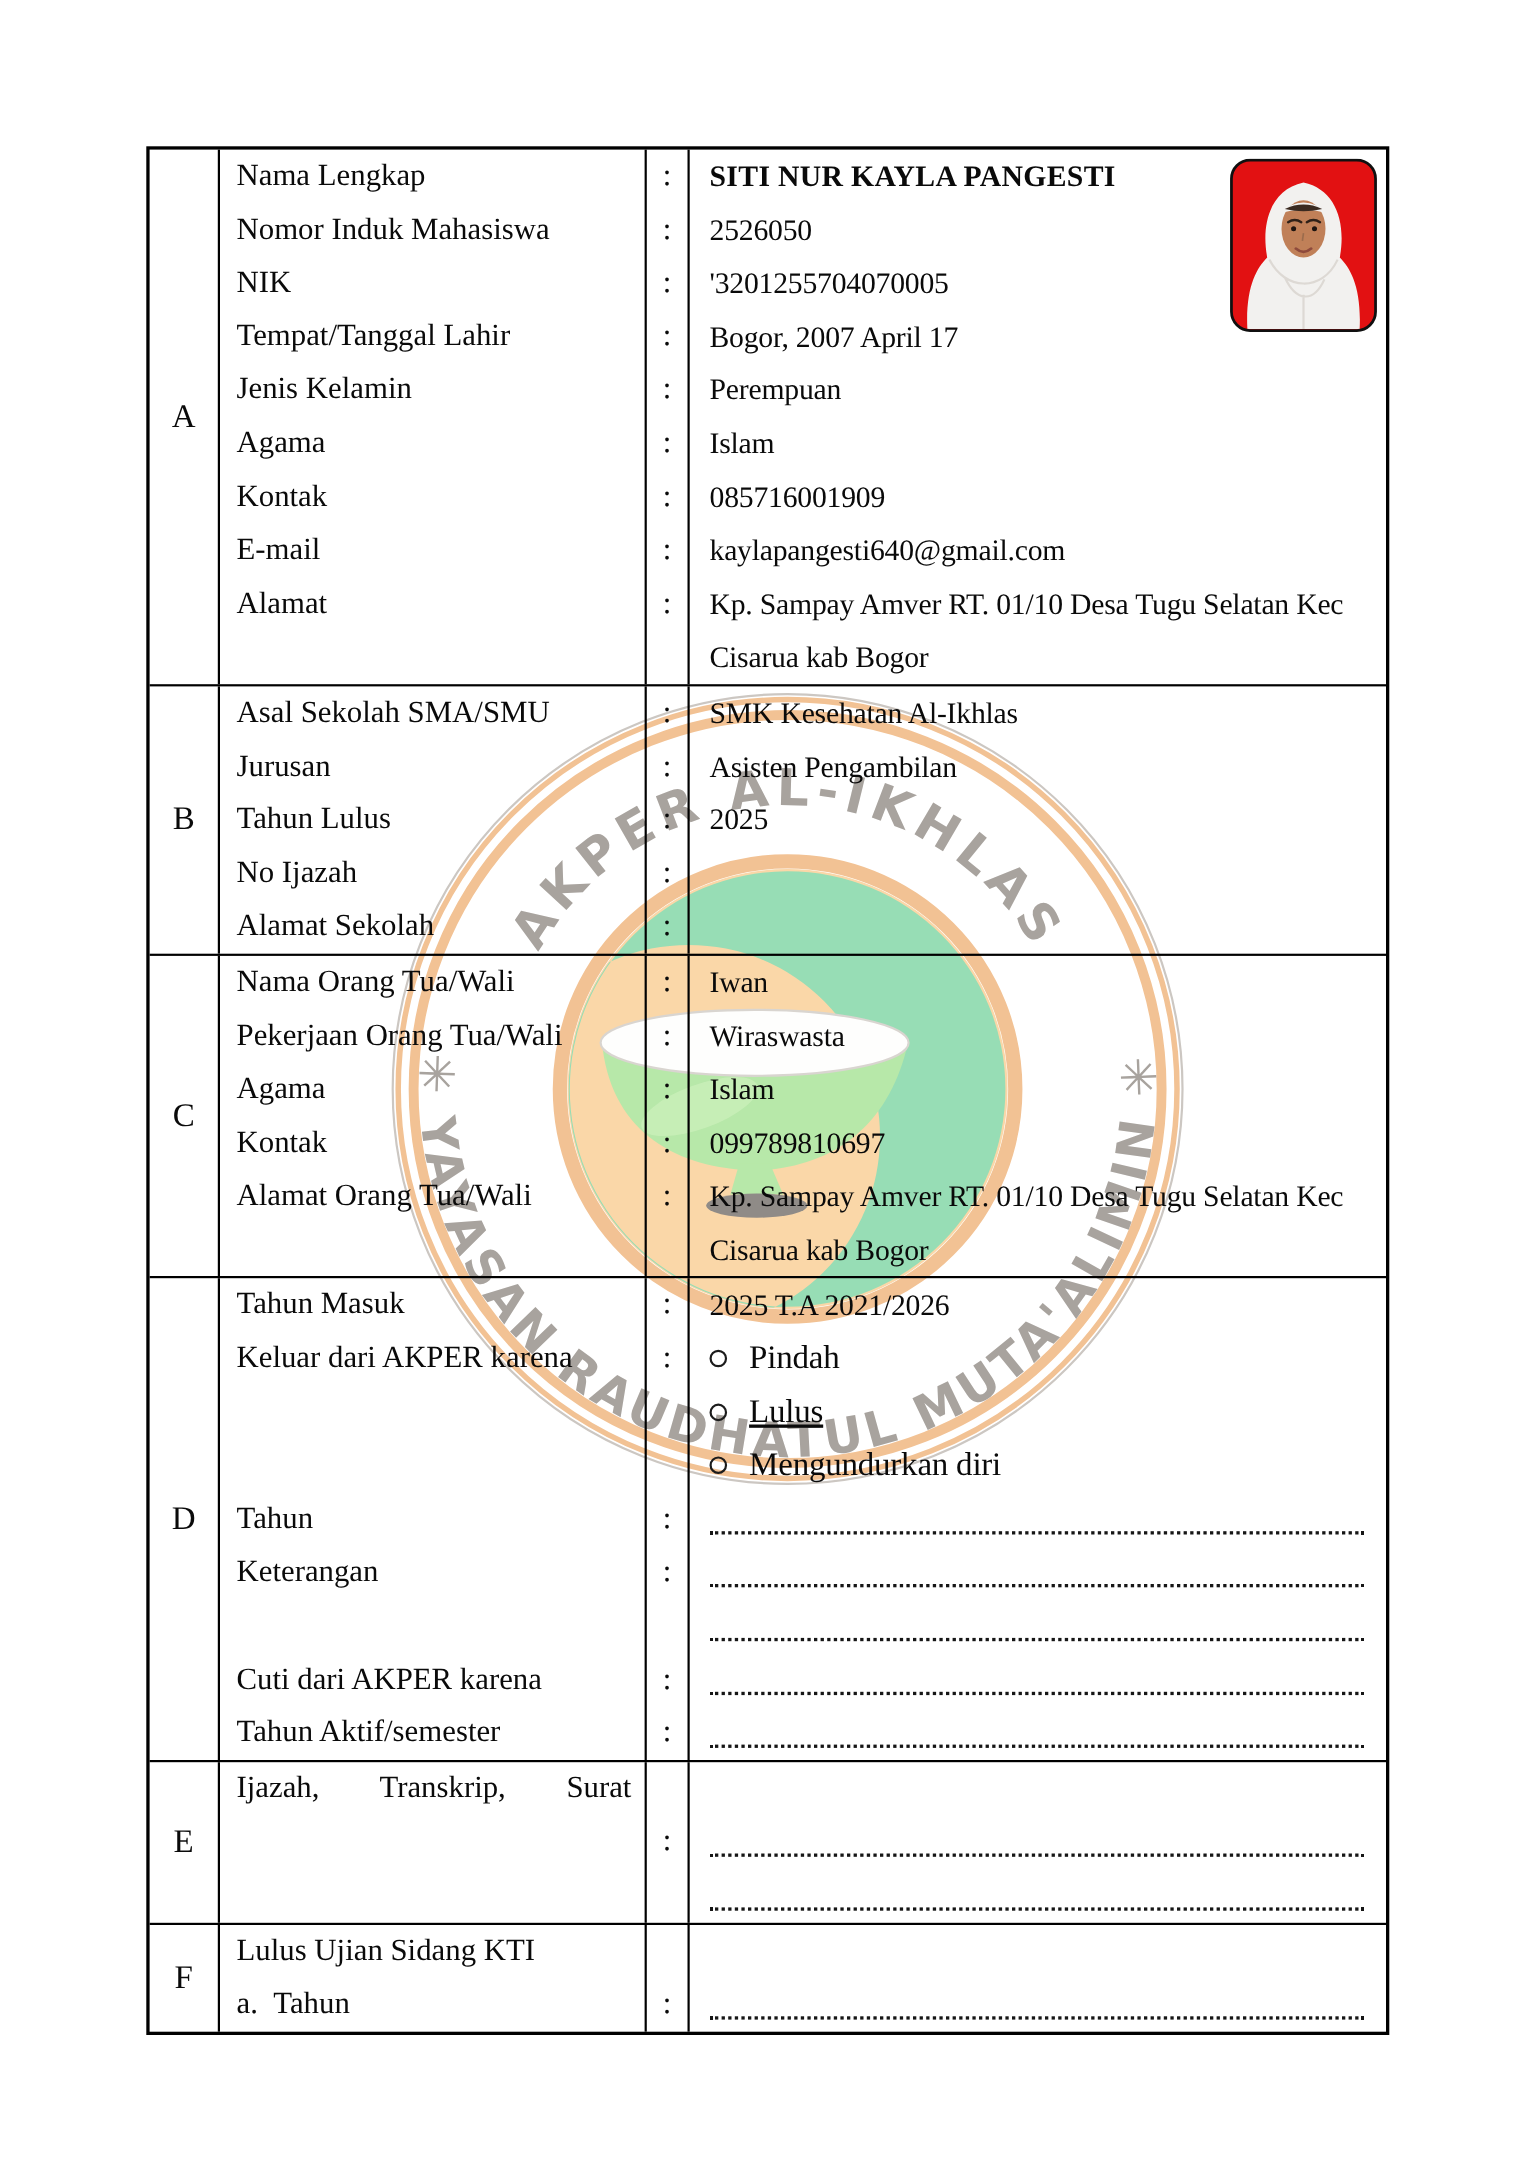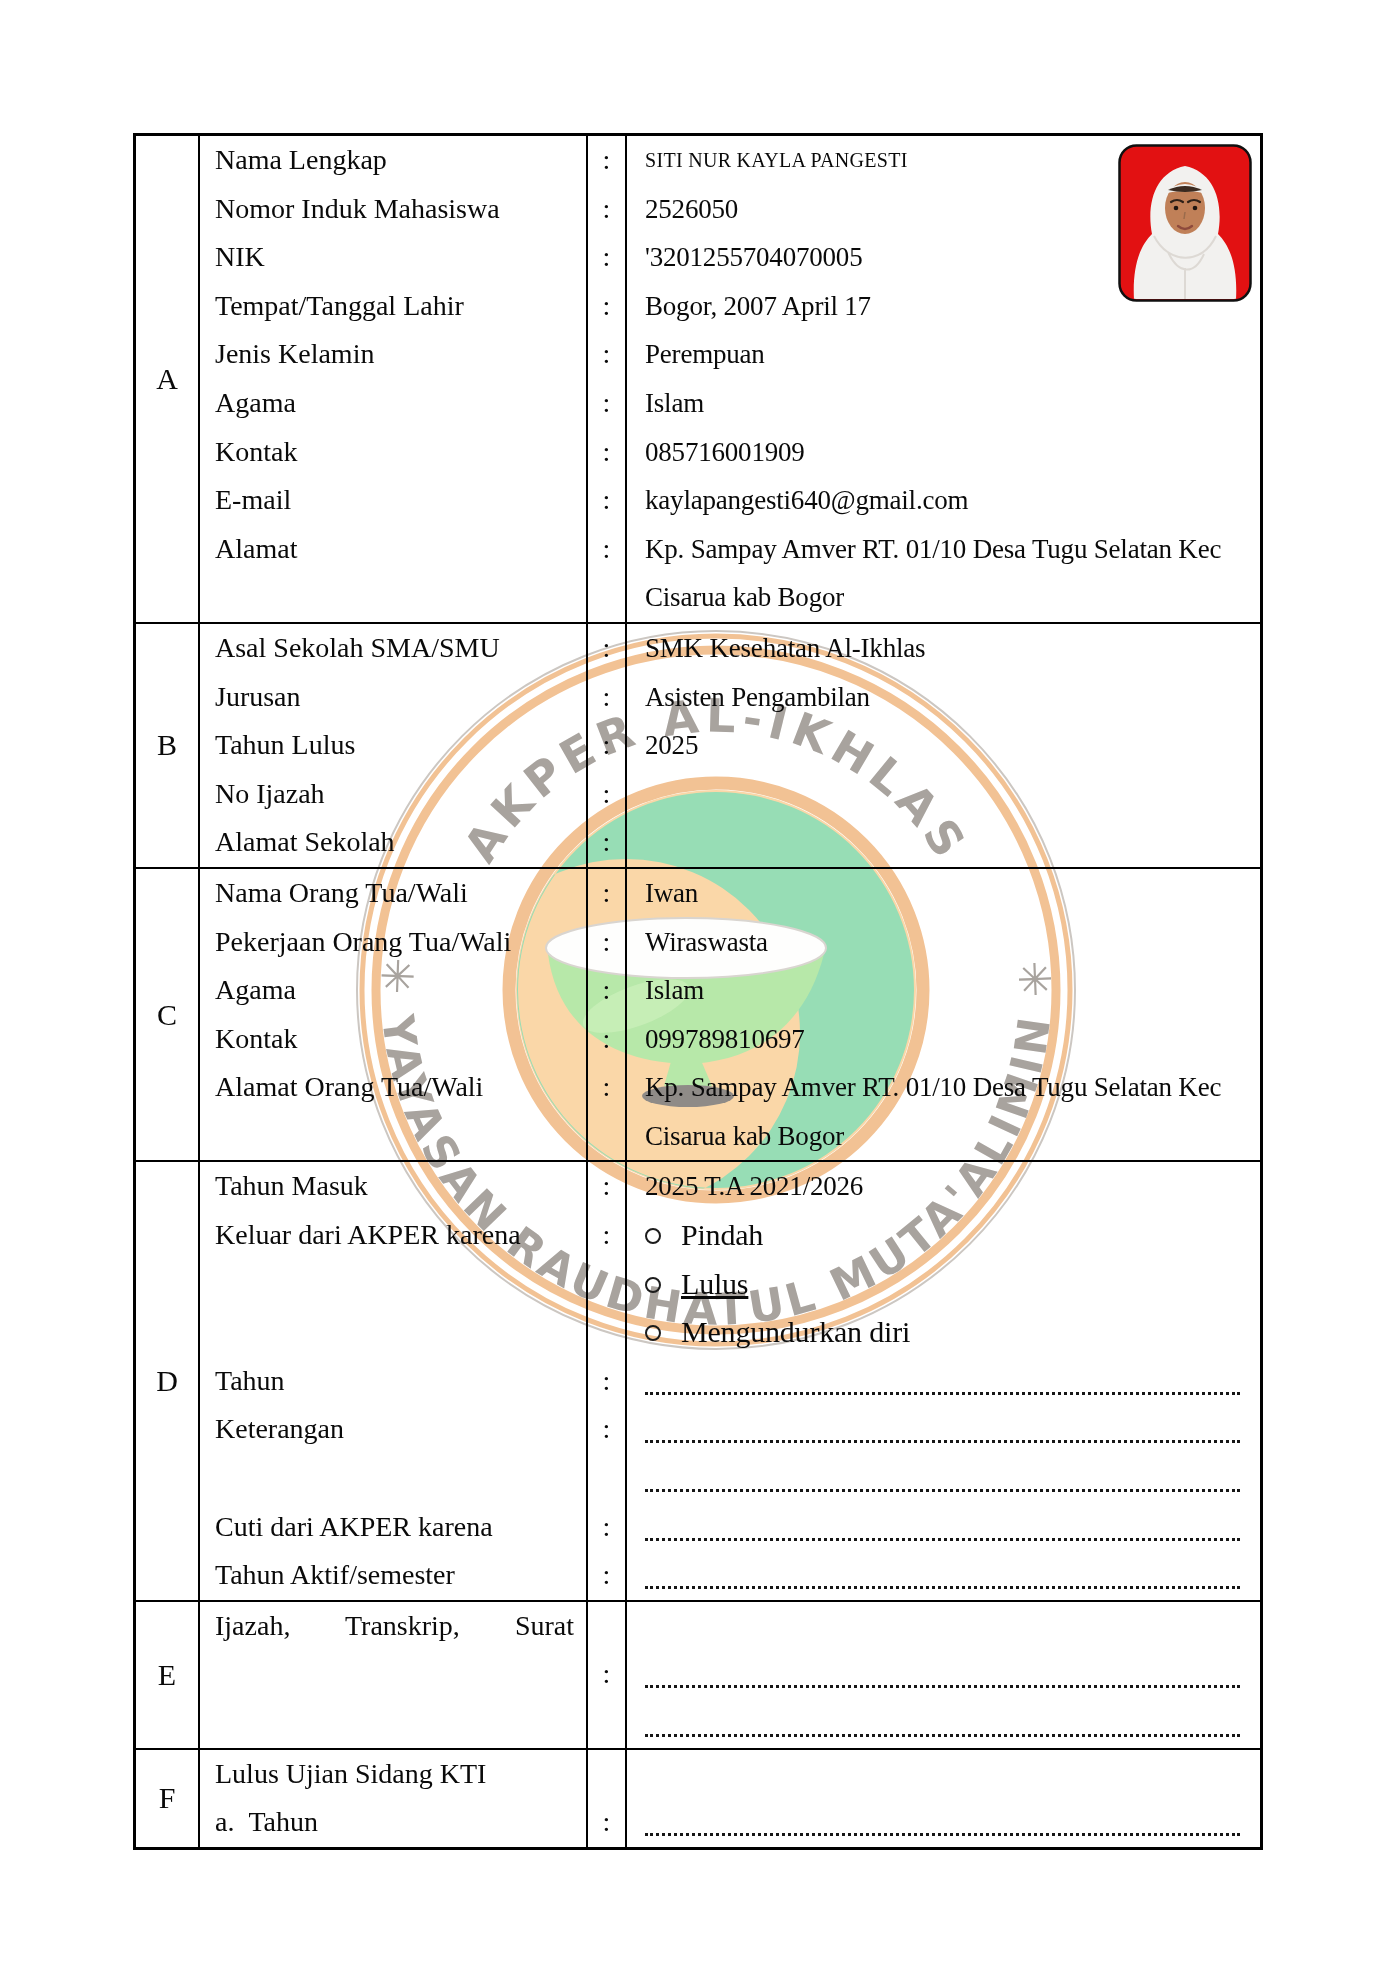--- a/index.html
+++ b/index.html
@@ -24,21 +24,21 @@
     font-size:30px;
   }
   .col-label{width:388px;flex:0 0 388px;border-right:2.5px solid #000;
     padding:0 12px 0 15px;box-sizing:border-box;}
   .col-colon{width:39px;flex:0 0 39px;border-right:2.5px solid #000;
     text-align:center;box-sizing:border-box;}
   .col-value{flex:1 1 auto;min-width:0;padding:0 14px 0 18px;box-sizing:border-box;}
   .line{height:48.6px;line-height:48.6px;font-size:28px;}
   .col-label .line{white-space:normal;overflow:visible;}
   .col-value .line{white-space:nowrap;font-size:27px;letter-spacing:-0.2px;}
-  .line.bold{font-weight:normal;font-size:20px;letter-spacing:0.3px;}
+  .line.bold{font-weight:bold;font-size:27px;letter-spacing:0.3px;}
   .line.just{text-align:justify;text-align-last:justify;}
   .dotline{
     height:38px;box-sizing:border-box;
     border-bottom:3px dotted #161616;width:calc(100% - 6px);
   }
   .radio{
     display:inline-block;width:12px;height:12px;border:2px solid #1c1c1c;
     border-radius:50%;margin-right:20px;vertical-align:1px;background:transparent;
   }
   .optxt{font-size:30px;}

